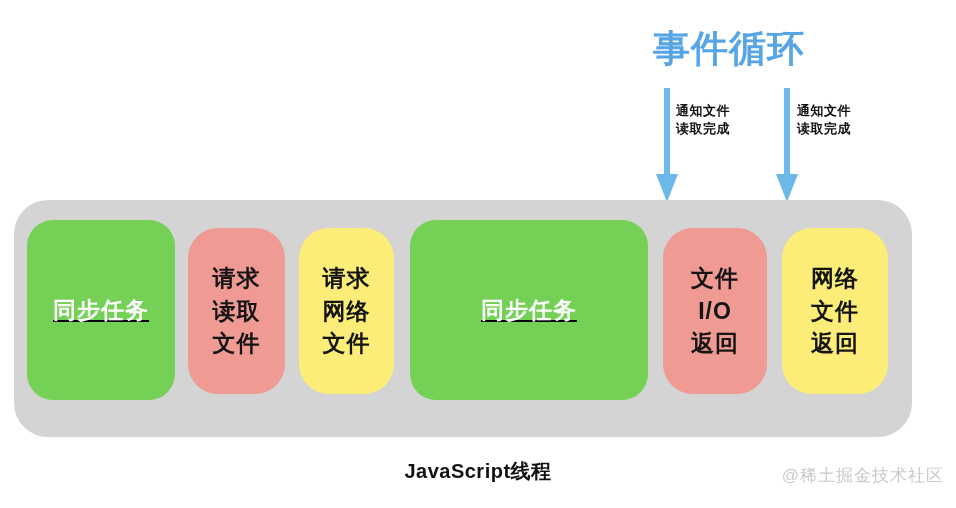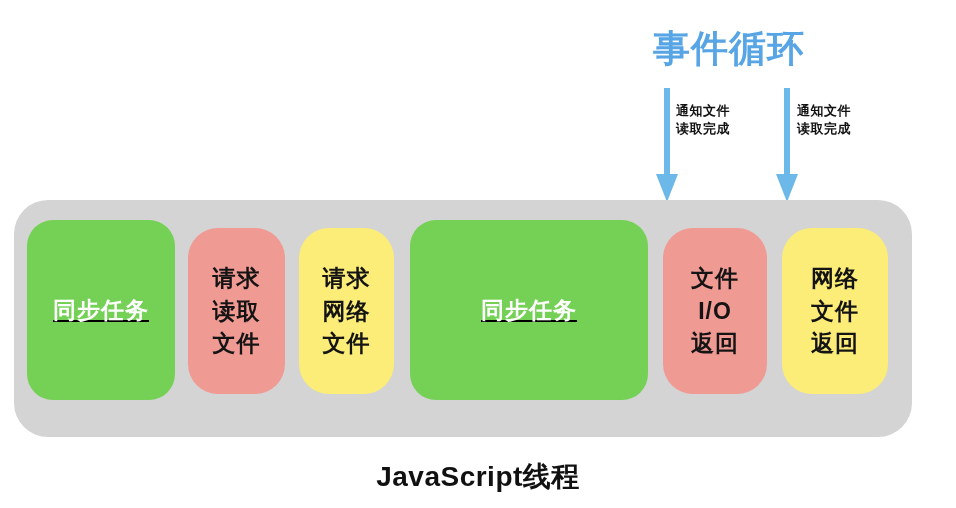--- a/index.html
+++ b/index.html
@@ -101,21 +101,21 @@
     border-radius: 30px;
   }
 
   
   #thread-caption {
     position: absolute;
     left: 0;
     top: 458px;
     width: 956px;
     text-align: center;
-    font-size: 28px;
+    font-size: 20px;
     font-weight: bold;
     color: #111111;
     letter-spacing: 0.5px;
   }
   #thread-caption .cap-inner { display: inline-block; }
 
   
   #watermark {
     position: absolute;
     right: 12px;
@@ -176,14 +176,15 @@
         <div class="task-block net narrow" style="left: 768px; top: 28px; width: 106px; height: 166px; background: rgb(251, 237, 119);">
           <div class="task-label" style="color: rgb(20, 20, 20);"><div>网络</div><div>文件</div><div>返回</div></div>
         </div>
       </div>
   </div>
 
   <div id="thread-caption">
     <span class="cap-inner">JavaScript线程</span>
   </div>
 
+  <div id="watermark">@稀土掘金技术社区</div>
 
 </div>
 
 </body></html>

